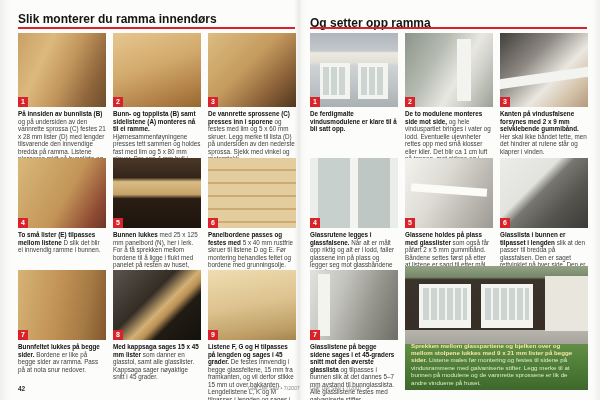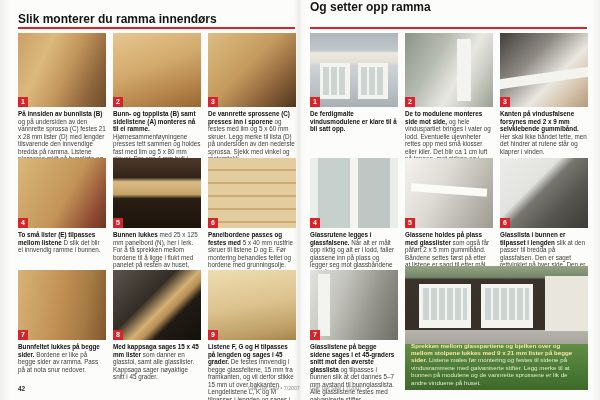--- a/index.html
+++ b/index.html
@@ -123,21 +123,21 @@
 <div class="cell" style="left:208px;top:270px">
   <div class="photo h70 pl9">
     <div class="badge">9</div>
   </div>
   <p class="cap"><span class="lead">Listene F, G og H tilpasses på lengden og sages i 45 grader.</span> <span>De festes innvendig i begge glassfeltene, 15 mm fra framkanten, og vil derfor stikke 15 mm ut over bakkanten. Lengdelistene L, K og M tilpasses i lengden og sages i 45 grader. Alt behandles med grunningsolje og heldekkende trebeskyttelse.</span></p>
 </div>
 
 <div class="pagenum" style="left:18px;bottom:8px">42</div>
 <div class="footer" style="left:248px;bottom:9px">Gjør Det Selv • 7/2007</div>
 
-<div class="title" style="left:310px;top:0">Og setter opp ramma</div>
+<div class="title" style="left:310px;top:16px">Og setter opp ramma</div>
 <div class="rule" style="left:310px;top:27px;width:277px"></div>
 
 <div class="cell" style="left:310px;top:33px">
   <div class="photo h74 pr1">
     <div class="wframe" style="left:10px;top:30px;width:30px;height:36px"></div>
     <div class="panes" style="left:13px;top:34px;width:24px;height:28px"></div>
     <div class="wframe" style="left:48px;top:30px;width:30px;height:36px"></div>
     <div class="panes" style="left:51px;top:34px;width:24px;height:28px"></div>
     <div class="badge">1</div>
   </div>

